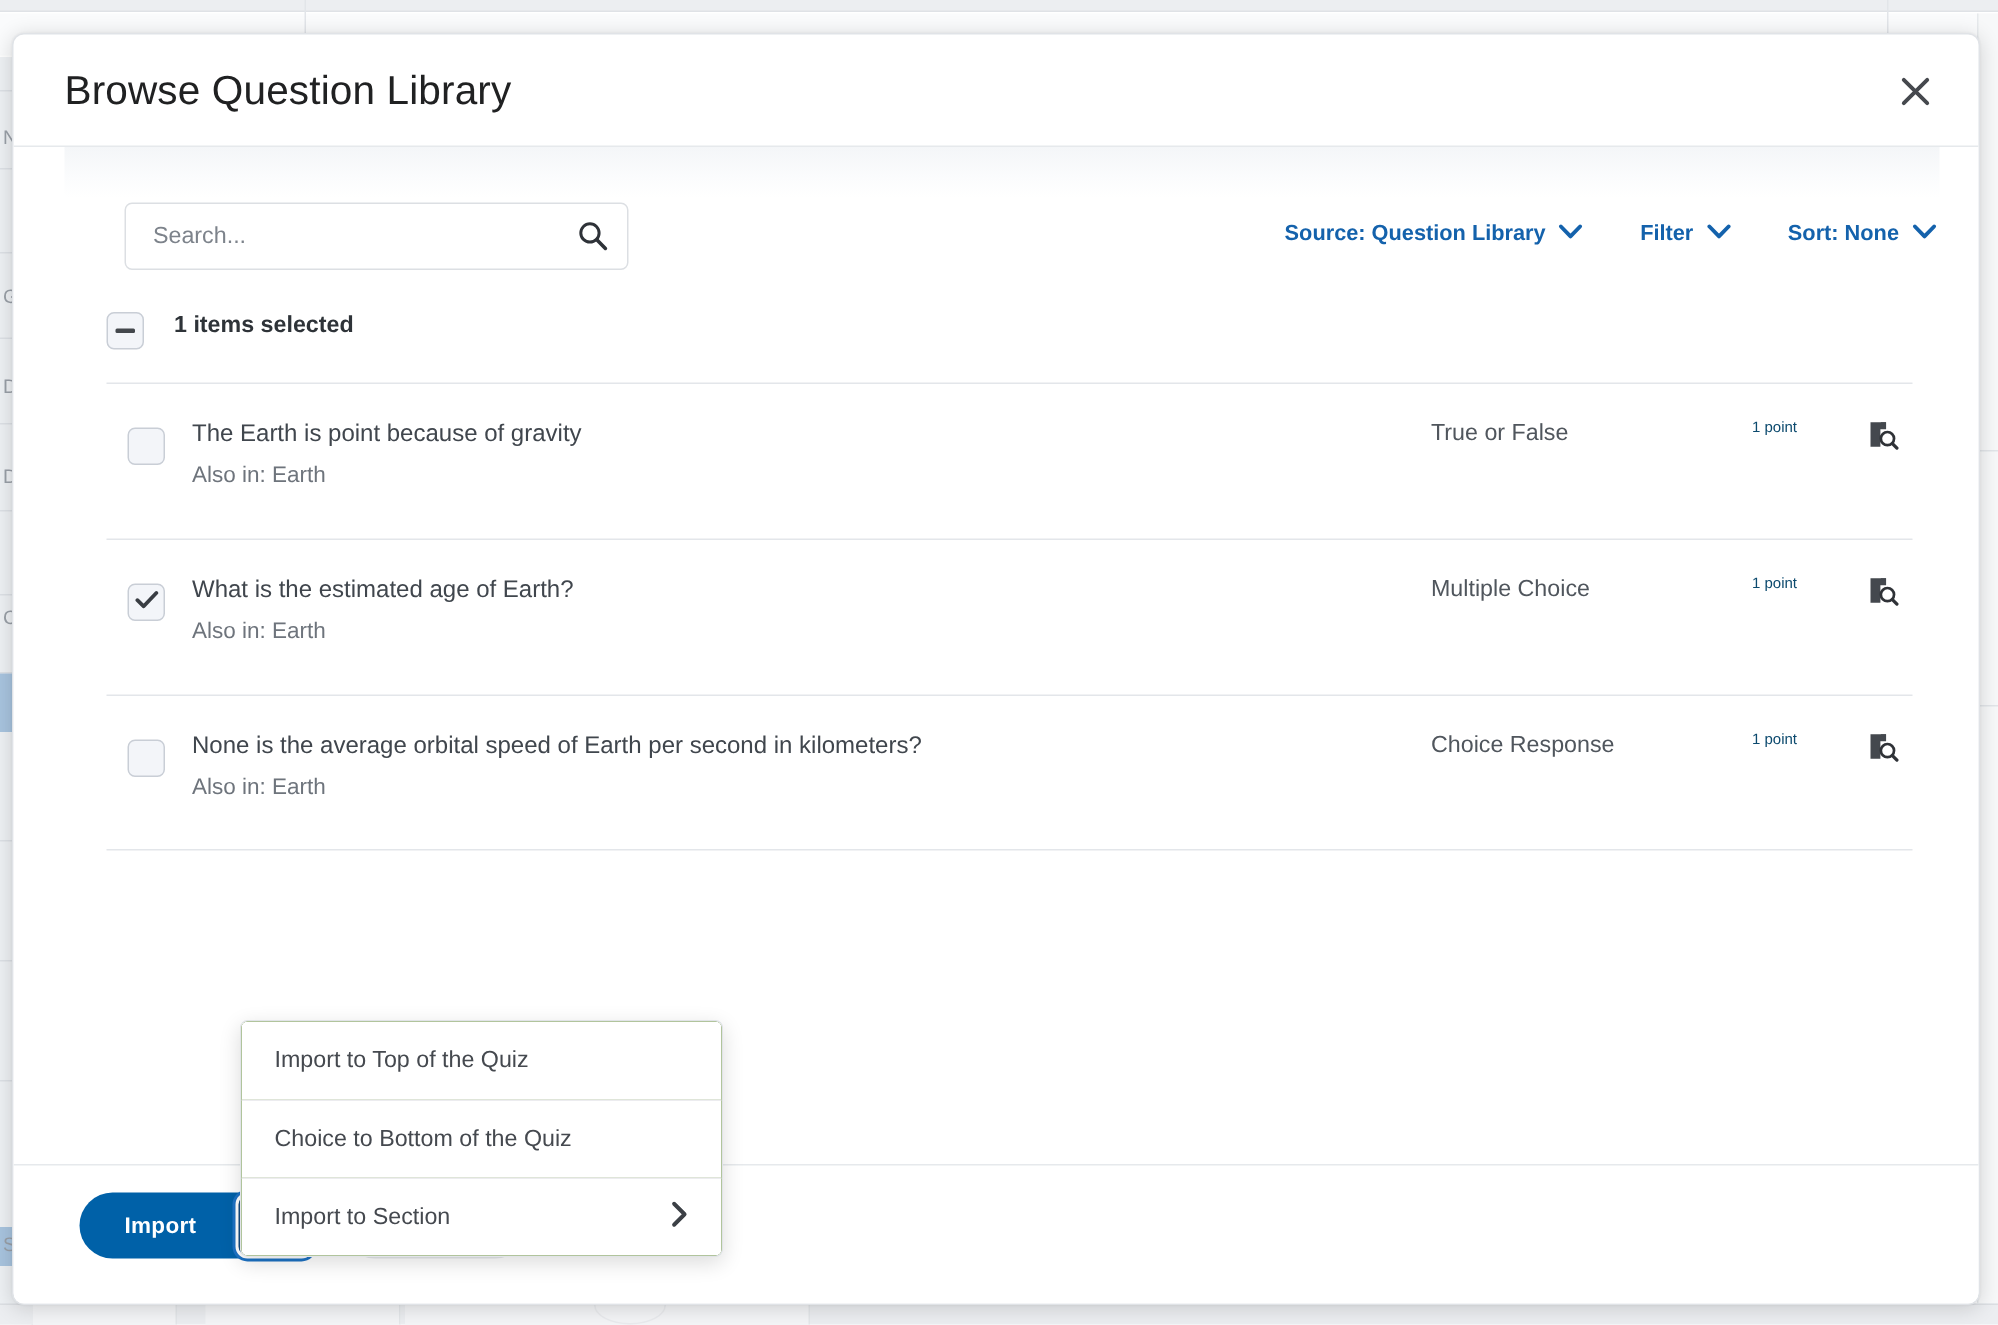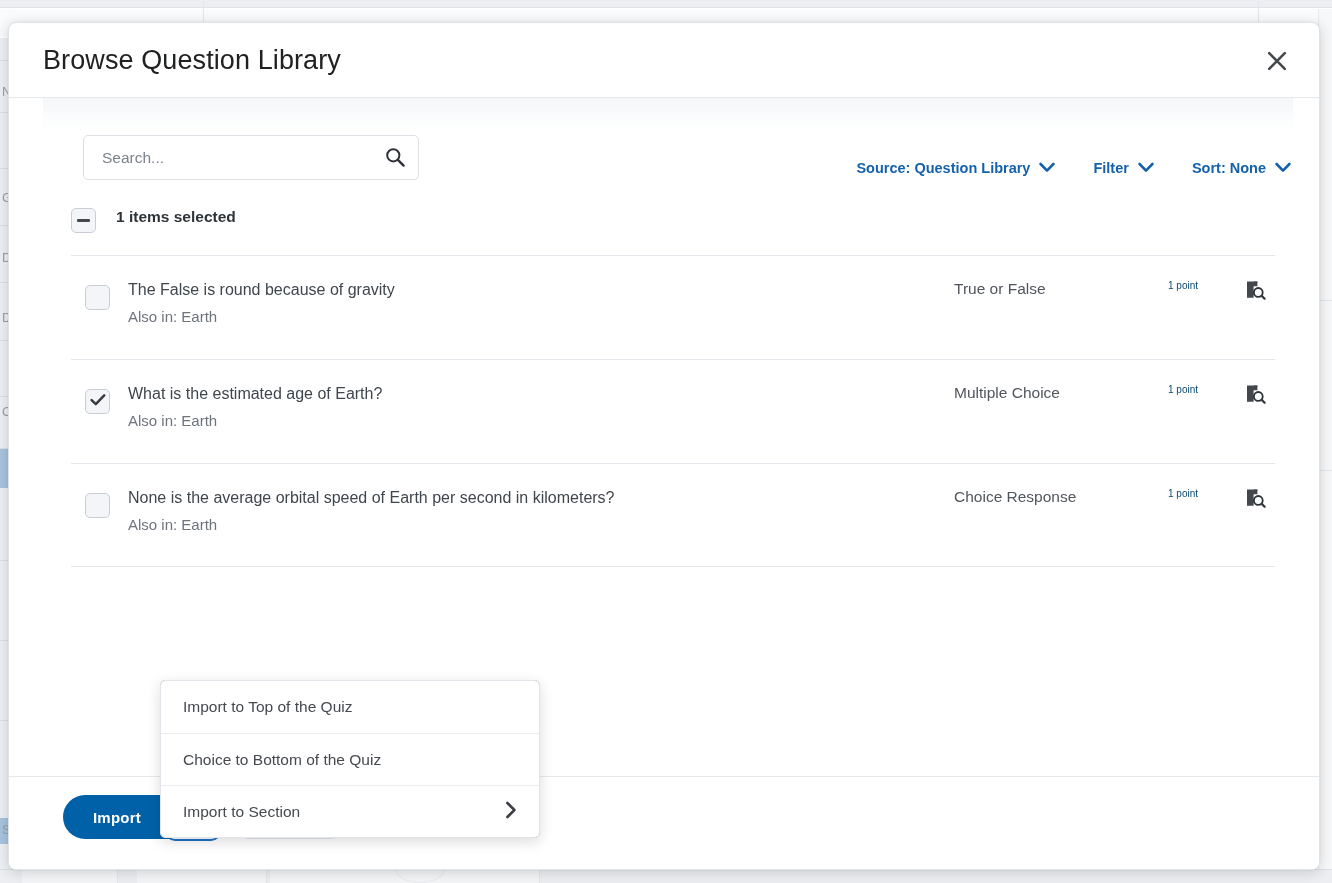--- a/index.html
+++ b/index.html
@@ -154,21 +154,21 @@
   .search-input::placeholder { color: #7d838b; }
   .search-icon-btn {
     position: absolute; right: 8px; top: 7px;
     width: 30px; height: 30px;
     background: transparent; border: none; cursor: pointer;
     display: flex; align-items: center; justify-content: center;
     padding: 0;
   }
 
   .tool-links {
-    position: absolute; right: 0; top: 24px;
+    position: absolute; right: 0; top: 12px;
     display: flex; align-items: flex-end;
   }
   .tool-link {
     display: flex; align-items: center; gap: 9px;
     color: #1462ac;
     font-size: 14.5px;
     font-weight: bold;
     cursor: pointer;
     background: none; border: none;
     font-family: "Liberation Sans", sans-serif;
@@ -242,21 +242,21 @@
     width: 36px; height: 36px;
     display: flex; align-items: center; justify-content: center;
     background: none; border: none; cursor: pointer;
     padding: 0;
   }
 
   
   .menu {
     position: absolute;
     left: 151px; top: 582px;
-    width: 380px;
+    width: 322px;
     background: #4d7c0f;
     border: 1px solid #e1e4e8;
     border-radius: 5px;
     box-shadow: 0 4px 14px rgba(0,0,0,.14);
     overflow: hidden;
     z-index: 30;
   }
   .menu-item {
     position: relative;
     height: 52px;
@@ -275,21 +275,21 @@
 
   
   .modal-footer {
     position: absolute;
     left: 0; bottom: 0;
     width: 1312px; height: 93px;
     border-top: 1px solid #e6e9ec;
     background: #ffffff;
   }
   .split-btn {
-    position: absolute; left: 54px; top: 18px;
+    position: absolute; left: 44px; top: 18px;
     display: flex;
     height: 44px;
   }
   .split-main {
     background: #0061a8;
     color: #ffffff;
     border: none;
     border-radius: 22px 0 0 22px;
     padding: 0 28px 0 30px;
     font-size: 15px; font-weight: bold;
@@ -434,21 +434,21 @@
       </button>
       <span class="selbar-label">1 items selected</span>
     </div>
 
     <div class="rows">
 
       <div class="qrow">
         <div class="cb-cell">
           <button class="cb"></button>
         </div>
-        <div class="qtext">The False is round because of gravity</div>
+        <div class="qtext">The Earth is point because of gravity</div>
         <div class="qsub">Also in: Earth</div>
         <div class="qtype">True or False</div>
         <div class="qpts">1 point</div>
         <button class="qprev">
           <span>
             <svg width="21" height="21" viewBox="0 0 21 21">
               <path d="M2 1.5 H12.4 V6.2 H8.6 V17.8 H2 Z" fill="#44484e"></path>
               <rect x="8.9" y="1.5" width="3.4" height="1.6" fill="#44484e"></rect>
               <circle cx="13.3" cy="12.4" r="4.4" fill="#ffffff" stroke="#2f3237" stroke-width="1.8"></circle>
               <path d="M16.6 15.7 L19.6 18.7" stroke="#2f3237" stroke-width="2.2" stroke-linecap="round"></path>

